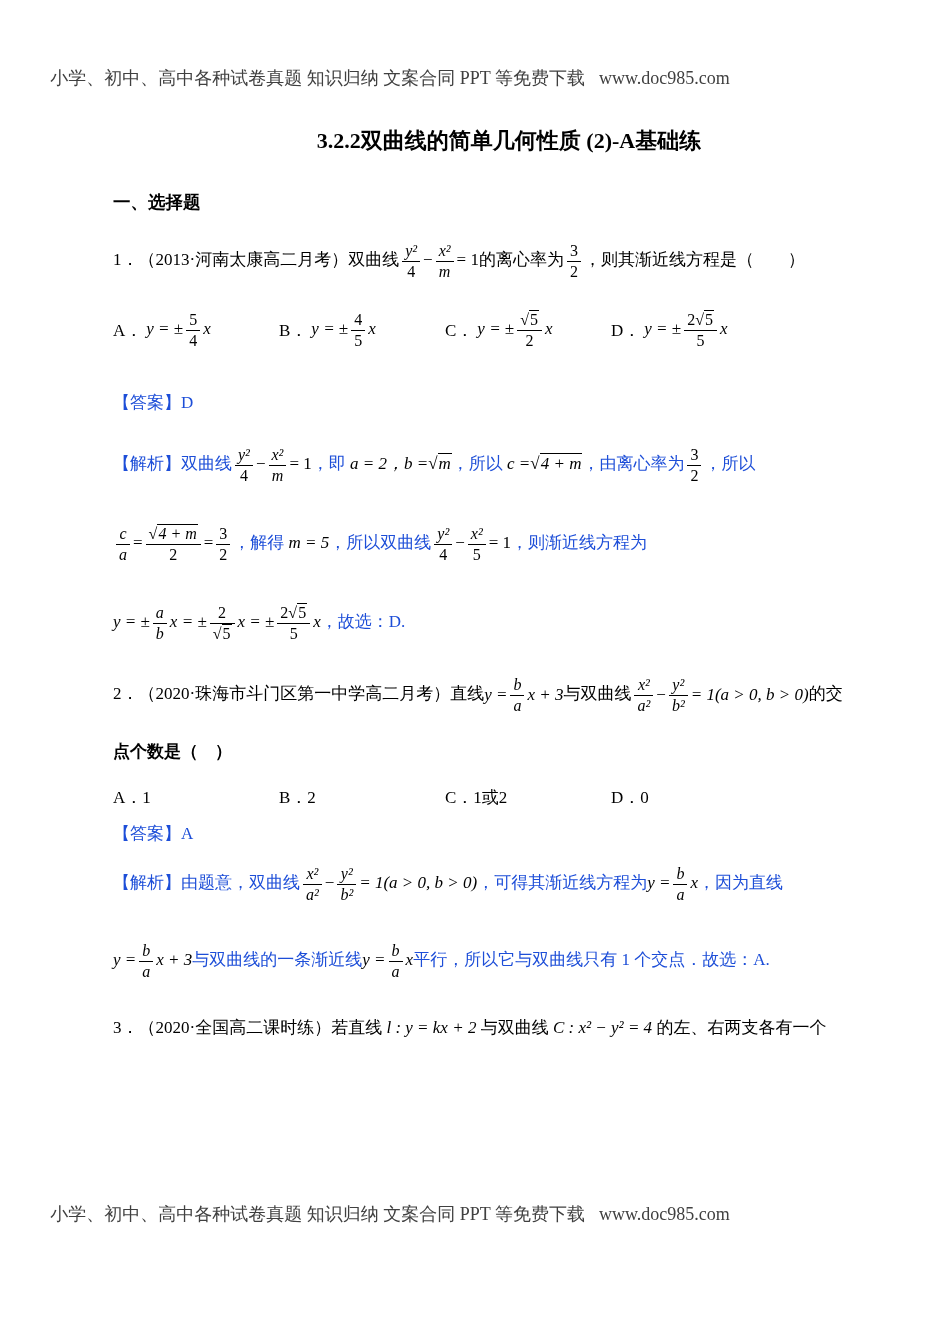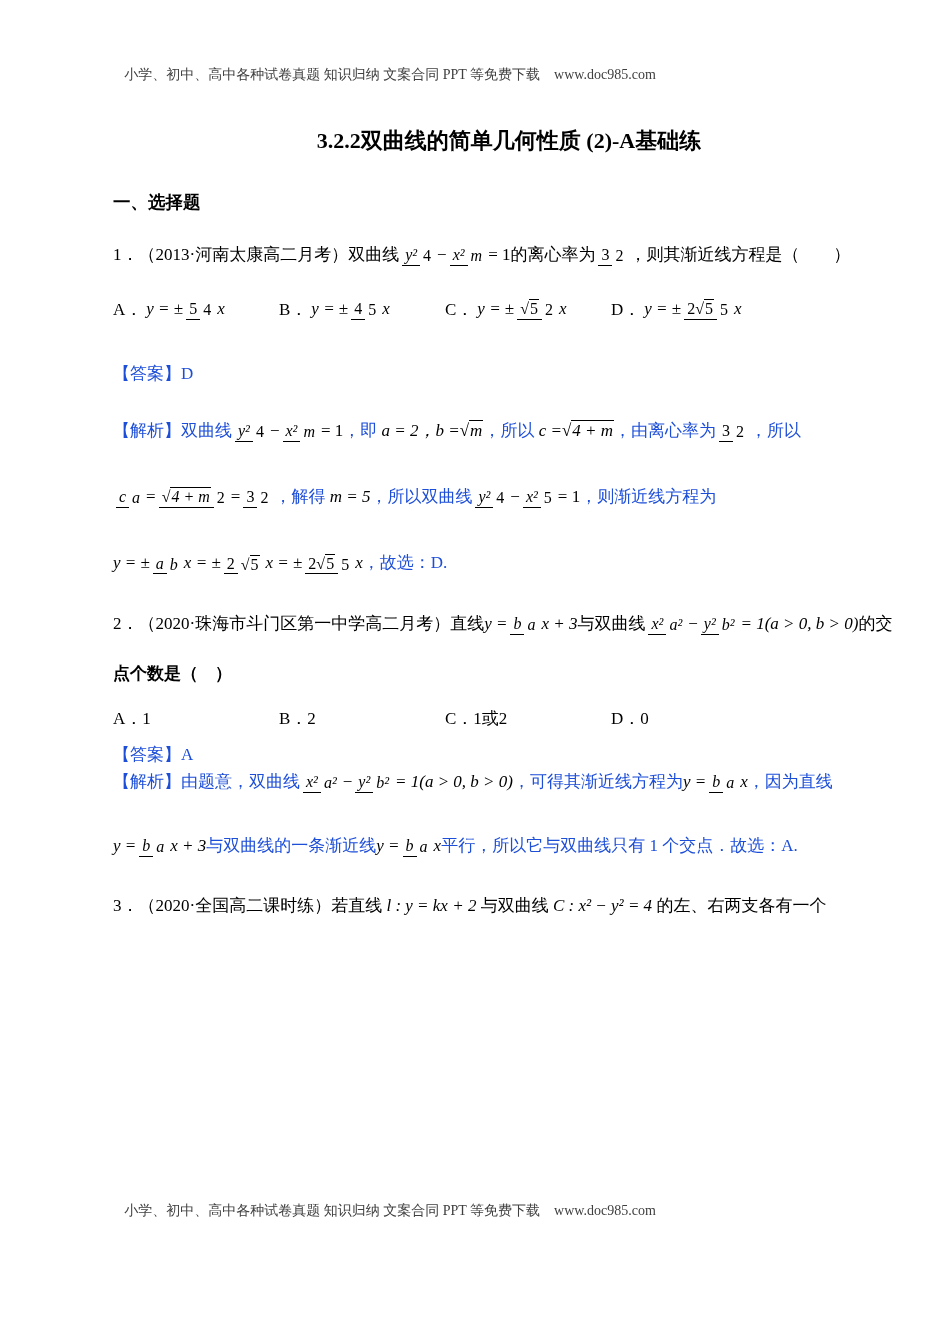--- a/index.html
+++ b/index.html
@@ -1,50 +1,50 @@
 <!DOCTYPE html>
 <html><head>
 <meta charset="utf-8">
 <style>
   html,body{margin:0;padding:0;}
   body{width:950px;height:1344px;background:#ffffff;color:#000;
        font-family:"Liberation Serif","DejaVu Serif",serif;position:relative;overflow:hidden;}
   .page{position:relative;box-sizing:border-box;width:950px;height:1344px;padding:64px 45px 0 113px;}
-  .hdr,.ftr{position:absolute;left:0;width:780px;text-align:center;font-size:14px;color:#404040;}
+  .hdr,.ftr{position:absolute;left:0;width:780px;text-align:center;font-size:18px;color:#404040;}
   .hdr{top:66px;}
   .ftr{top:1202px;}
   .url{margin-left:14px;}
   .title{margin-top:62px;text-align:center;font-size:22px;font-weight:700;}
   .section{margin-top:34px;font-size:17.5px;font-weight:700;}
   .para{font-size:17px;line-height:1.55;}
   .nowrap{white-space:nowrap;}
   .red{color:#1d4ed8;}
   .f{font-style:italic;}
   .up{font-style:normal;}
-  .frac{display:inline-flex;text-align:center;vertical-align:middle;
+  .frac{display:inline-flex;flex-direction:column;text-align:center;vertical-align:middle;
         line-height:1.12;font-size:16px;margin:0 3px;}
   .frac .num{display:block;border-bottom:1.3px solid currentColor;padding:0 3px 1px;}
   .frac .den{display:block;padding:1px 3px 0;}
   .sqrt{white-space:nowrap;}
   .sqrt::before{content:"√";font-style:normal;}
   .sqrt .rad{border-top:1.2px solid currentColor;padding:0 1px;}
   .optrow{display:flex;margin-top:30px;align-items:center;font-size:17px;}
   .optrow .opt{width:166px;display:flex;align-items:center;}
   .optrow .opt:last-child{width:auto;}
   .olabel{font-style:normal;margin-right:4px;}
   .q1-stem{margin-top:28px;}
   .q1-ans{margin-top:40px;}
   .q1-sol1{margin-top:30px;}
   .q1-sol2{margin-top:40px;}
   .q1-sol3{margin-top:40px;}
   .q2-stem{margin-top:34px;}
   .q2-stem2{margin-top:24px;font-weight:bold;}
   .q2-opts{margin-top:20px;}
   .q2-ans{margin-top:12px;}
-  .q2-sol1{}
+  .q2-sol1{margin-top:18px;}
   .q2-sol2{margin-top:38px;}
   .q3-stem{margin-top:34px;}
 </style>
 </head>
 <body>
 
 <div class="page">
 
   <div class="hdr">
     <span>小学、初中、高中各种试卷真题 知识归纳 文案合同 PPT 等免费下载</span><span class="url">www.doc985.com</span>

